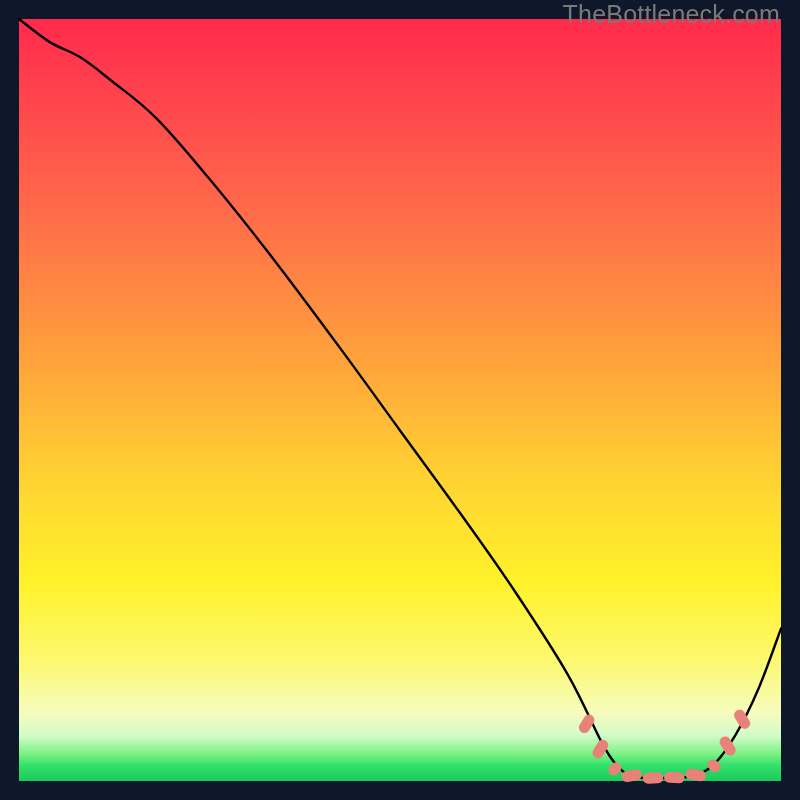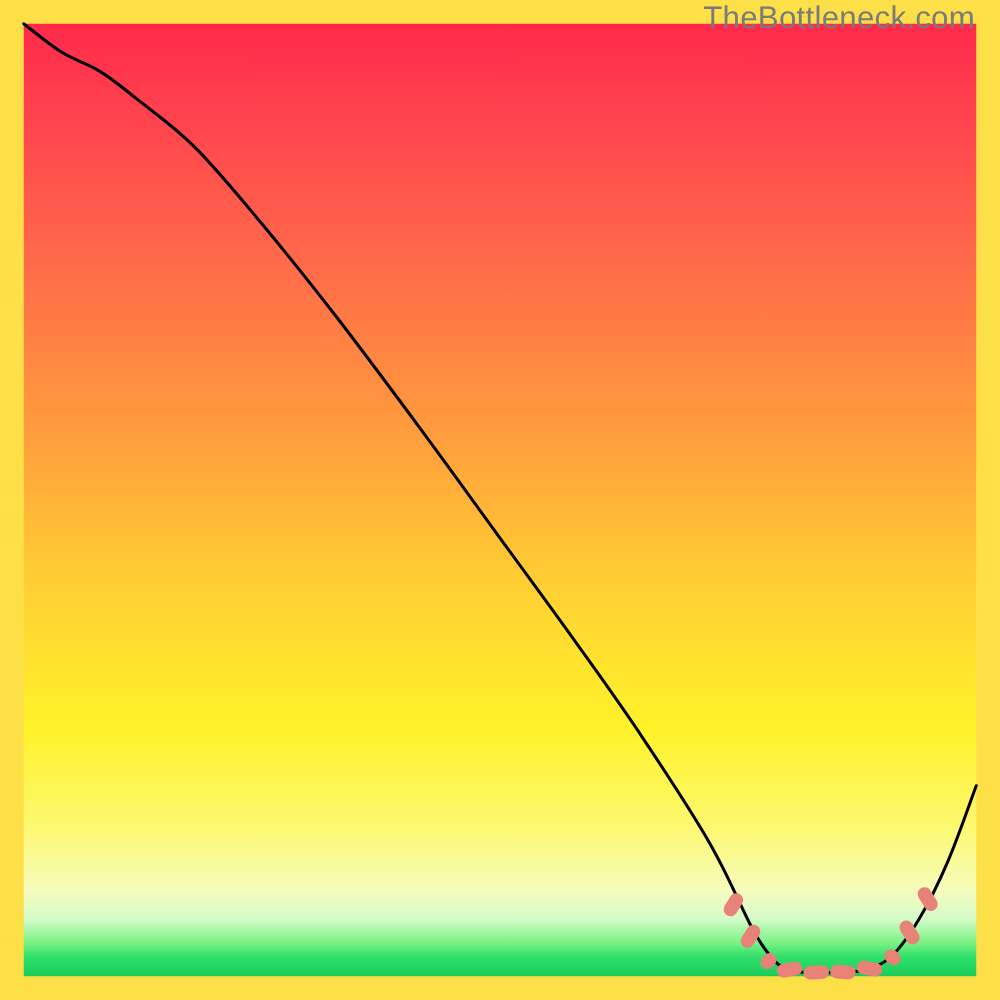--- a/index.html
+++ b/index.html
@@ -8,21 +8,21 @@
     width: 800px;
     height: 800px;
     background: #000;
     overflow: hidden;
     font-family: Arial, Helvetica, sans-serif;
   }
   .stage {
     position: relative;
     width: 800px;
     height: 800px;
-    background: #fde047;
+    background: #0f172a;
   }
   .plot {
     position: absolute;
     left: 19px;
     top: 19px;
     width: 762px;
     height: 762px;
     
     background: linear-gradient(
       to bottom,

